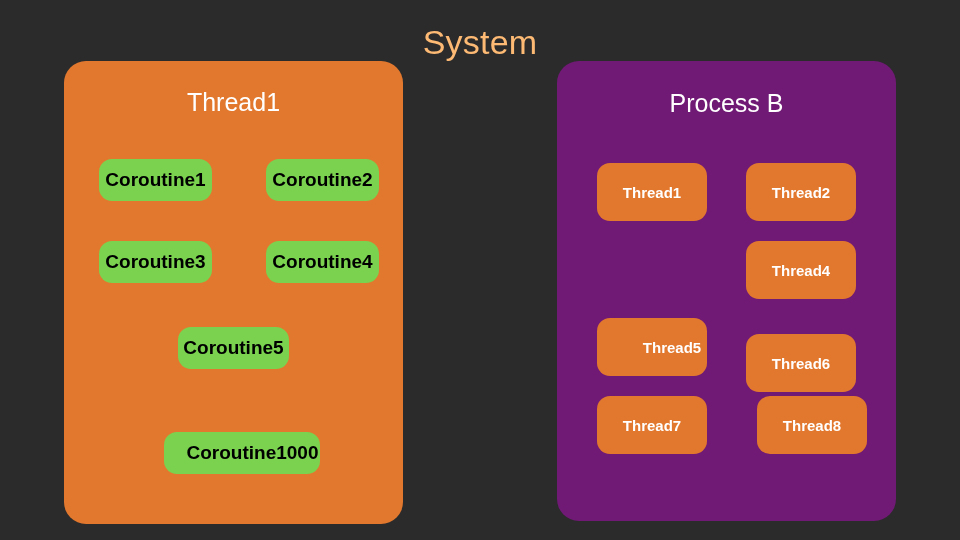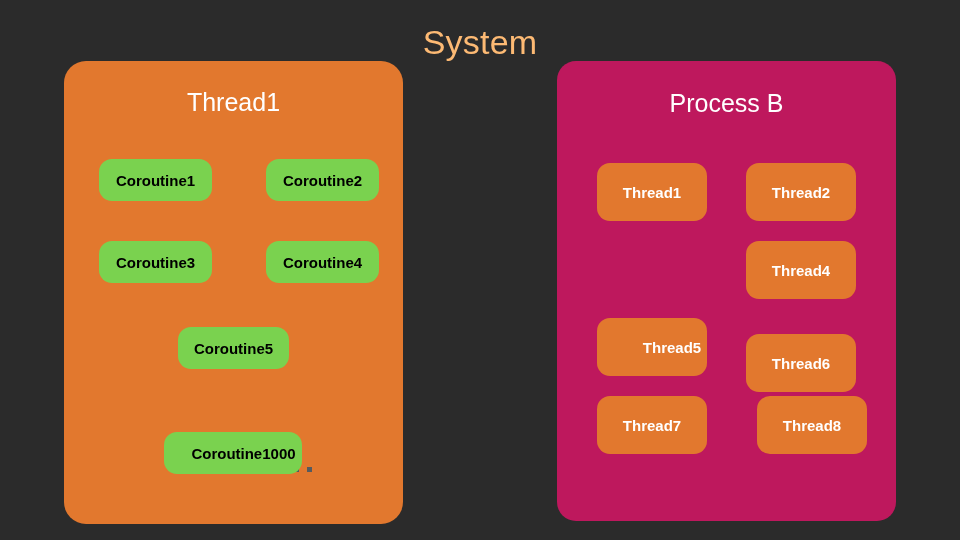--- a/index.html
+++ b/index.html
@@ -59,32 +59,31 @@
     height: 463px;
     background: #e2782e;
   }
   #panel-thread1 .panel-title { top: 26px; }
 
   #panel-process-b {
     left: 557px;
     top: 61px;
     width: 339px;
     height: 460px;
-    background: #be185d;
-    border-radius: 19px;
+    background: #701a75;
   }
   #panel-process-b .panel-title { top: 27px; }
 
   
   .coroutine-pill {
     position: absolute;
     background: #7ad24f;
     color: #000000;
     border-radius: 13px;
-    font-size: 15px;
+    font-size: 19px;
     font-weight: 700;
     display: flex;
     align-items: center;
     justify-content: center;
     box-sizing: border-box;
     height: 42px;
     white-space: nowrap;
   }
 
   
@@ -131,21 +130,21 @@
     <div class="ellipsis">
       <span></span>
       <span></span>
       <span></span>
     </div>
   <div class="coroutine-pill" style="left: 35px; top: 98px; width: 113px;">Coroutine1</div>
       <div class="coroutine-pill" style="left: 202px; top: 98px; width: 113px;">Coroutine2</div>
       <div class="coroutine-pill" style="left: 35px; top: 180px; width: 113px;">Coroutine3</div>
       <div class="coroutine-pill" style="left: 202px; top: 180px; width: 113px;">Coroutine4</div>
       <div class="coroutine-pill" style="left: 114px; top: 266px; width: 111px;">Coroutine5</div>
-      <div class="coroutine-pill" style="left: 100px; top: 371px; width: 138px; padding-left: 21px;">Coroutine1000</div>
+      <div class="coroutine-pill" style="left: 100px; top: 371px; width: 156px; padding-left: 21px;">Coroutine1000</div>
     </div>
 
   <div class="panel" id="panel-process-b">
     <div class="panel-title">Process B</div>
   <div class="thread-box" style="left: 40px; top: 102px;">Thread1</div>
       <div class="thread-box" style="left: 189px; top: 102px;">Thread2</div>
       <div class="thread-box" style="left: 189px; top: 180px;">Thread4</div>
       <div class="thread-box" style="left: 40px; top: 257px; padding-left: 40px;">Thread5</div>
       <div class="thread-box" style="left: 189px; top: 273px;">Thread6</div>
       <div class="thread-box" style="left: 40px; top: 335px;">Thread7</div>

